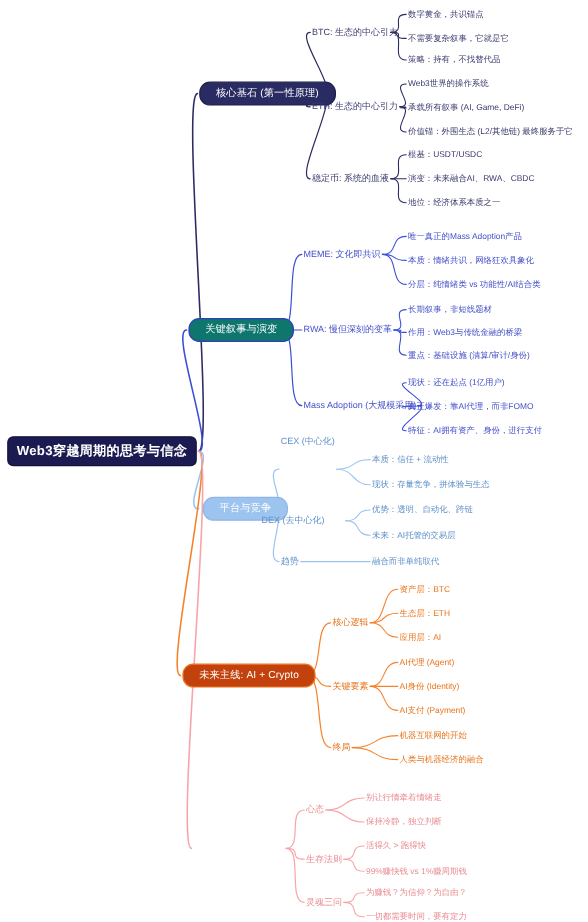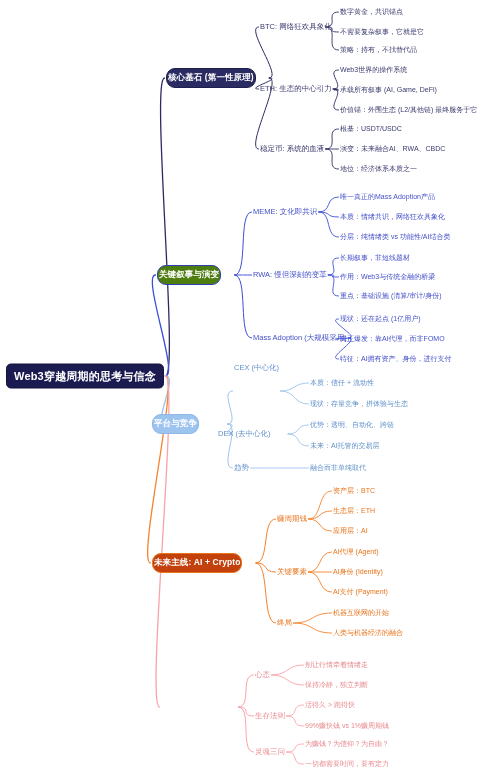--- a/index.html
+++ b/index.html
@@ -9,25 +9,25 @@
   svg#links{position:absolute;left:0;top:0;width:490px;height:768px;}
   .node{position:absolute;white-space:nowrap;}
   
   .root{
     background:#1b1b52;color:#ffffff;font-weight:bold;font-size:11px;
     padding:4px 7px;border-radius:5px;border:1px solid #12123c;
     letter-spacing:.2px;
   }
   
   .branch{
-    color:#ffffff;font-weight:bold;font-size:8.5px;
-    padding:3px 1px;border-radius:9px;letter-spacing:.1px;
+    color:#ffffff;font-weight:normal;font-size:8.5px;
+    padding:3px 13px;border-radius:9px;letter-spacing:.1px;
   }
   .b-nav{background:#2b2b63;border:1px solid #1f1f4d;}
-  .b-ind{background:#4d7c0f;border:1px solid #2f3fb5;}
+  .b-ind{background:#0f766e;border:1px solid #2f3fb5;}
   .b-blu{background:#9dc3ef;border:1px solid #8fb6e6;}
   .b-org{background:#c2410c;border:1px solid #e8741c;}
   .b-pnk{background:#f8a3a8;border:1px solid #f3969b;}
   
   .sub{font-size:7.5px;}
   .leaf{font-size:7px;}
   .c-nav{color:#3a3a6e;}
   .c-ind{color:#4450c8;}
   .c-blu{color:#5f90c9;}
   .c-org{color:#e8741c;}
@@ -93,21 +93,21 @@
       <path d="M286.5,716 C300.5,716 289.5,705 303.5,705" fill="none" stroke="#f8a3a8" stroke-width="0.9" stroke-linecap="round"></path>
       <path d="M286.5,716 C300.5,716 289.5,726 303.5,726" fill="none" stroke="#f8a3a8" stroke-width="0.9" stroke-linecap="round"></path>
       <path d="M238.4375,707 C252.4375,707 239.5,752 253.5,752" fill="none" stroke="#f8a3a8" stroke-width="1" stroke-linecap="round"></path>
       <path d="M286.5,752 C300.5,752 289.5,744 303.5,744" fill="none" stroke="#f8a3a8" stroke-width="0.9" stroke-linecap="round"></path>
       <path d="M286.5,752 C300.5,752 289.5,764 303.5,764" fill="none" stroke="#f8a3a8" stroke-width="0.9" stroke-linecap="round"></path>
     </svg>
 
   <div class="node root" style="left:6px;top:376px;transform:translateY(-50%);">Web3穿越周期的思考与信念</div>
 
   <div class="node branch b-nav" style="left:166px;top:78px;transform:translateY(-50%);">核心基石 (第一性原理)</div>
-  <div class="node sub c-nav" style="left:260px;top:27px;transform:translateY(-50%);">BTC: 网络狂欢具象化</div>
+  <div class="node sub c-nav" style="left:260px;top:27px;transform:translateY(-50%);">BTC: 生态的中心引力</div>
   <div class="node leaf c-nav" style="left:340px;top:12px;transform:translateY(-50%);">数字黄金，共识锚点</div>
   <div class="node leaf c-nav" style="left:340px;top:32px;transform:translateY(-50%);">不需要复杂叙事，它就是它</div>
   <div class="node leaf c-nav" style="left:340px;top:50px;transform:translateY(-50%);">策略：持有，不找替代品</div>
 
   <div class="node sub c-nav" style="left:260px;top:89px;transform:translateY(-50%);">ETH: 生态的中心引力</div>
   <div class="node leaf c-nav" style="left:340px;top:70px;transform:translateY(-50%);">Web3世界的操作系统</div>
   <div class="node leaf c-nav" style="left:340px;top:90px;transform:translateY(-50%);">承载所有叙事 (AI, Game, DeFi)</div>
   <div class="node leaf c-nav" style="left:340px;top:110px;transform:translateY(-50%);">价值锚：外围生态 (L2/其他链) 最终服务于它</div>
 
   <div class="node sub c-nav" style="left:260px;top:149px;transform:translateY(-50%);">稳定币: 系统的血液</div>
@@ -124,34 +124,34 @@
   <div class="node sub c-ind" style="left:253px;top:275px;transform:translateY(-50%);">RWA: 慢但深刻的变革</div>
   <div class="node leaf c-ind" style="left:340px;top:258px;transform:translateY(-50%);">长期叙事，非短线题材</div>
   <div class="node leaf c-ind" style="left:340px;top:277px;transform:translateY(-50%);">作用：Web3与传统金融的桥梁</div>
   <div class="node leaf c-ind" style="left:340px;top:296px;transform:translateY(-50%);">重点：基础设施 (清算/审计/身份)</div>
 
   <div class="node sub c-ind" style="left:253px;top:338px;transform:translateY(-50%);">Mass Adoption (大规模采用)</div>
   <div class="node leaf c-ind" style="left:340px;top:319px;transform:translateY(-50%);">现状：还在起点 (1亿用户)</div>
   <div class="node leaf c-ind" style="left:340px;top:339px;transform:translateY(-50%);">真正爆发：靠AI代理，而非FOMO</div>
   <div class="node leaf c-ind" style="left:340px;top:359px;transform:translateY(-50%);">特征：AI拥有资产、身份，进行支付</div>
 
-  <div class="node branch b-blu" style="left:152px;top:424px;transform:translateY(-50%);text-align:right;">平台与竞争</div>
+  <div class="node branch b-blu" style="left:169px;top:424px;transform:translateY(-50%);text-align:right;">平台与竞争</div>
   <div class="node sub c-blu" style="left:234px;top:368px;transform:translateY(-50%);">CEX (中心化)</div>
   <div class="node leaf c-blu" style="left:310px;top:383px;transform:translateY(-50%);">本质：信任 + 流动性</div>
   <div class="node leaf c-blu" style="left:310px;top:404px;transform:translateY(-50%);">现状：存量竞争，拼体验与生态</div>
 
   <div class="node sub c-blu" style="left:218px;top:434px;transform:translateY(-50%);">DEX (去中心化)</div>
   <div class="node leaf c-blu" style="left:310px;top:425px;transform:translateY(-50%);">优势：透明、自动化、跨链</div>
   <div class="node leaf c-blu" style="left:310px;top:446px;transform:translateY(-50%);">未来：AI托管的交易层</div>
 
   <div class="node sub c-blu" style="left:234px;top:468px;transform:translateY(-50%);">趋势</div>
   <div class="node leaf c-blu" style="left:310px;top:468px;transform:translateY(-50%);">融合而非单纯取代</div>
 
   <div class="node branch b-org" style="left:152px;top:563px;transform:translateY(-50%);">未来主线: AI + Crypto</div>
-  <div class="node sub c-org" style="left:277px;top:519px;transform:translateY(-50%);">赚周期钱</div>
+  <div class="node sub c-org" style="left:277px;top:519px;transform:translateY(-50%);">核心逻辑</div>
   <div class="node leaf c-org" style="left:333px;top:491px;transform:translateY(-50%);">资产层：BTC</div>
   <div class="node leaf c-org" style="left:333px;top:511px;transform:translateY(-50%);">生态层：ETH</div>
   <div class="node leaf c-org" style="left:333px;top:531px;transform:translateY(-50%);">应用层：AI</div>
 
   <div class="node sub c-org" style="left:277px;top:572px;transform:translateY(-50%);">关键要素</div>
   <div class="node leaf c-org" style="left:333px;top:552px;transform:translateY(-50%);">AI代理 (Agent)</div>
   <div class="node leaf c-org" style="left:333px;top:572px;transform:translateY(-50%);">AI身份 (Identity)</div>
   <div class="node leaf c-org" style="left:333px;top:592px;transform:translateY(-50%);">AI支付 (Payment)</div>
 
   <div class="node sub c-org" style="left:277px;top:623px;transform:translateY(-50%);">终局</div>

